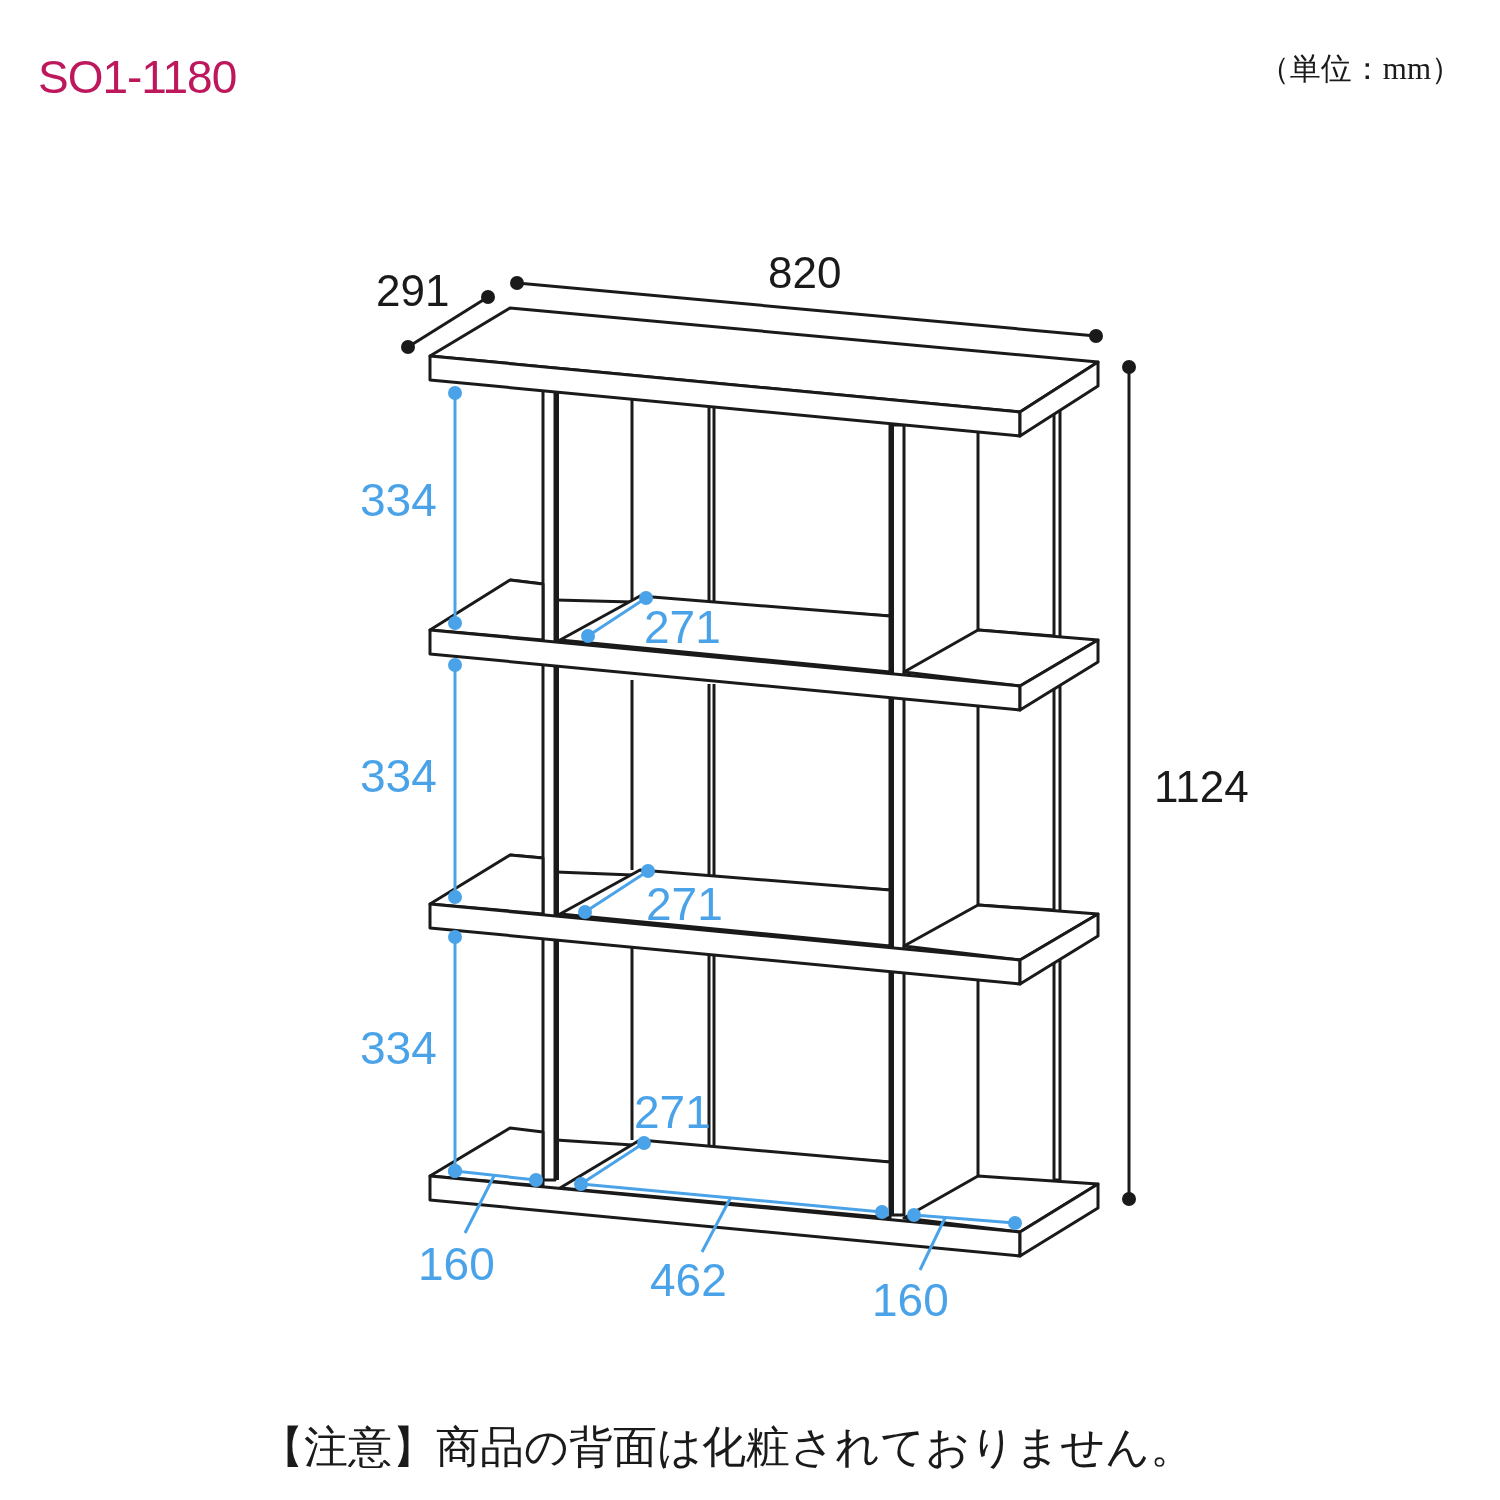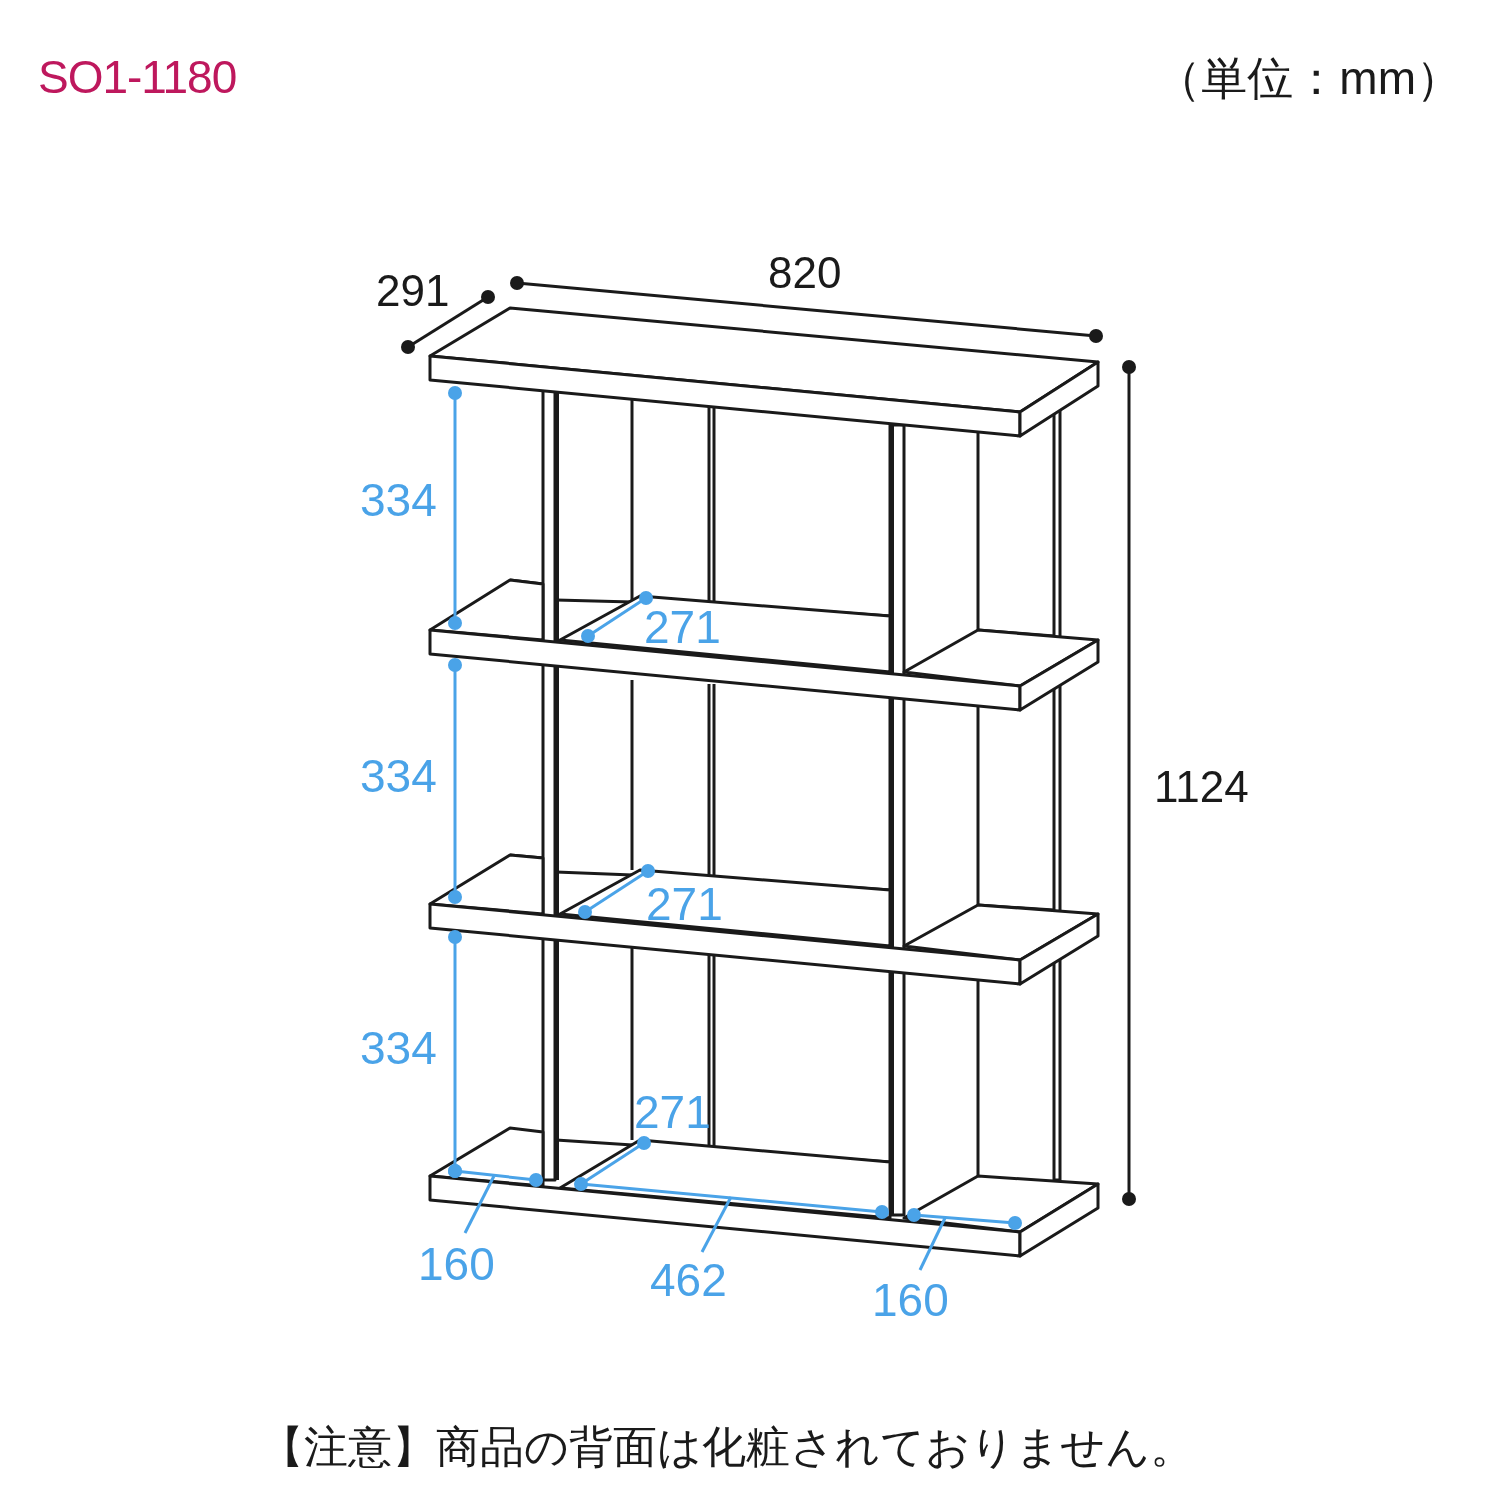--- a/index.html
+++ b/index.html
@@ -1,21 +1,21 @@
 <!DOCTYPE html>
 <html><head>
 <meta charset="utf-8">
 <style>
   html, body { margin: 0; padding: 0; background: #ffffff; }
   body { width: 1500px; height: 1500px; position: relative; overflow: hidden;
          font-family: "DejaVu Sans", "Liberation Sans", sans-serif; }
   .model { position: absolute; left: 38px; top: 50px; font-size: 46px; color: #be185d;
            font-family: "Liberation Sans", "DejaVu Sans", sans-serif; letter-spacing: -1px; }
-  .unit { position: absolute; right: 38px; top: 48px; font-size: 46px; color: #1a1a1a;
-          font-family: Liberation Sans, sans-serif; }
+  .unit { position: absolute; right: 38px; top: 48px; font-size: 31px; color: #1a1a1a;
+          font-family: Liberation Serif, serif; }
   .note { position: absolute; left: 260px; top: 1418px; font-size: 44px; color: #1a1a1a;
           font-family: Liberation Sans, sans-serif; white-space: nowrap; }
   svg.drawing { position: absolute; left: 0; top: 0; }
   .dim-black { font-family: "Liberation Sans", "DejaVu Sans", sans-serif; font-size: 44px; fill: #1a1a1a; }
   .dim-blue { font-family: "Liberation Sans", "DejaVu Sans", sans-serif; font-size: 46px; }
 </style>
 </head>
 <body>
 
 <div class="model">SO1-1180</div>

